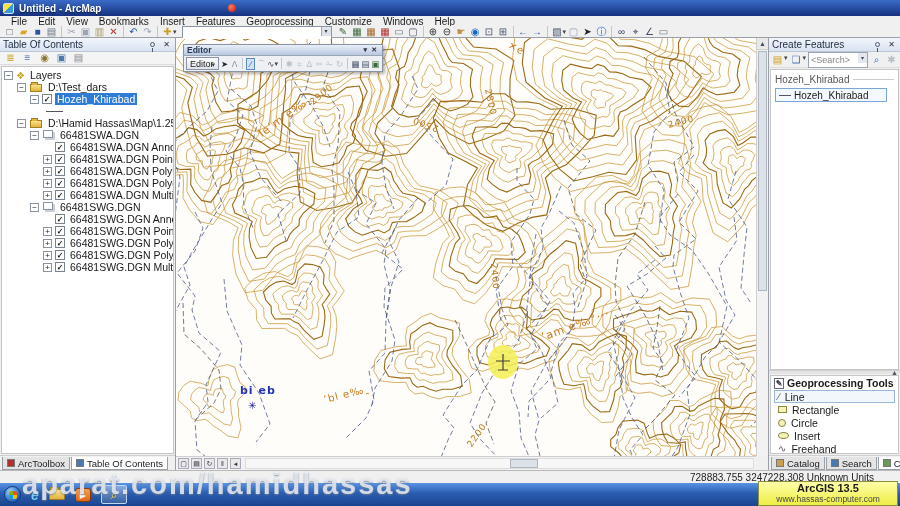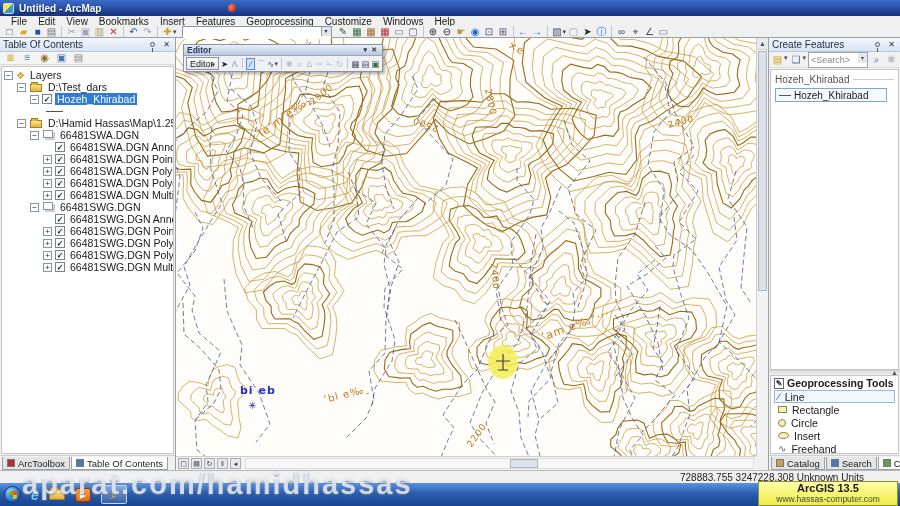--- a/index.html
+++ b/index.html
@@ -88,21 +88,21 @@
 .ct-item.selected{border:1px solid #9ab8d8;background:#f2f7fc}
 .ci{display:inline-block;flex:0 0 auto}
 .line-icon{color:#556;font-size:10px}
 .rectangle-icon{width:9px;height:7px;background:#f5f0bc;border:1px solid #8a8a40}
 .circle-icon{width:8px;height:8px;background:#f5f0bc;border:1px solid #8a8a40;border-radius:50%}
 .ellipse-icon{width:11px;height:7px;background:#f5f0bc;border:1px solid #8a8a40;border-radius:50%}
 .freehand-icon{color:#556;font-size:10px}
 .rp-tabs{position:absolute;left:0;right:0;bottom:0;height:15px;background:#f0f0f0;display:flex;gap:1px;padding:1px 0 0 2px;border-top:1px solid #cfcfcf}
 
 .statusbar{position:absolute;left:0;top:470px;right:0;height:13px;background:#f0f0f0;border-top:1px solid #b8b8b8;font-size:10px;color:#222}
-.coords{position:absolute;right:36px;top:1px;white-space:nowrap}
+.coords{position:absolute;right:26px;top:1px;white-space:nowrap}
 .taskbar{position:absolute;left:0;bottom:0;right:0;height:23px;background:linear-gradient(#5a94e4,#2a5cb0 45%,#1a458e);display:flex;align-items:center;gap:10px;padding-left:4px}
 .orb{width:17px;height:17px;border-radius:50%;background:radial-gradient(circle at 35% 30%,#9ed0ff,#1a5cb0 75%);border:1px solid #0e3a78;display:flex;align-items:center;justify-content:center}
 .flag{width:8px;height:8px;border-radius:2px;background:conic-gradient(#f25022 0 25%,#ffb900 0 50%,#00a4ef 0 75%,#7fba00 0)}
 .tk-ie{font-size:14px;font-style:italic;font-weight:bold;color:#7ad0f7;text-shadow:0 0 2px #0a3a7a}
 .tk-folder{width:16px;height:11px;background:linear-gradient(#fce28a,#e2b33c);border:1px solid #a5801f;border-radius:1px;position:relative}
 .tk-folder::before{content:"";position:absolute;left:0;top:-3px;width:7px;height:2px;background:#e2b33c;border:1px solid #a5801f;border-bottom:none}
 .tk-wmp{width:16px;height:14px;border-radius:3px;background:linear-gradient(#f7a04a,#e06818);border:1px solid #8a3a08;color:#fff;font-size:8px;line-height:13px;text-align:center}
 .tk-arcmap{width:26px;height:19px;border:1px solid #bcd8f4;border-radius:2px;background:linear-gradient(rgba(255,255,255,.35),rgba(255,255,255,.12));display:flex;align-items:center;justify-content:center}
 .tk-arcmap .mg{font-size:12px;color:#f5e860;text-shadow:0 0 2px #333}
 .badge{position:absolute;right:2px;bottom:0;width:140px;height:25px;background:linear-gradient(#ffffa8,#eded46);border:1px solid #8f8f3a;text-align:center;z-index:40}

